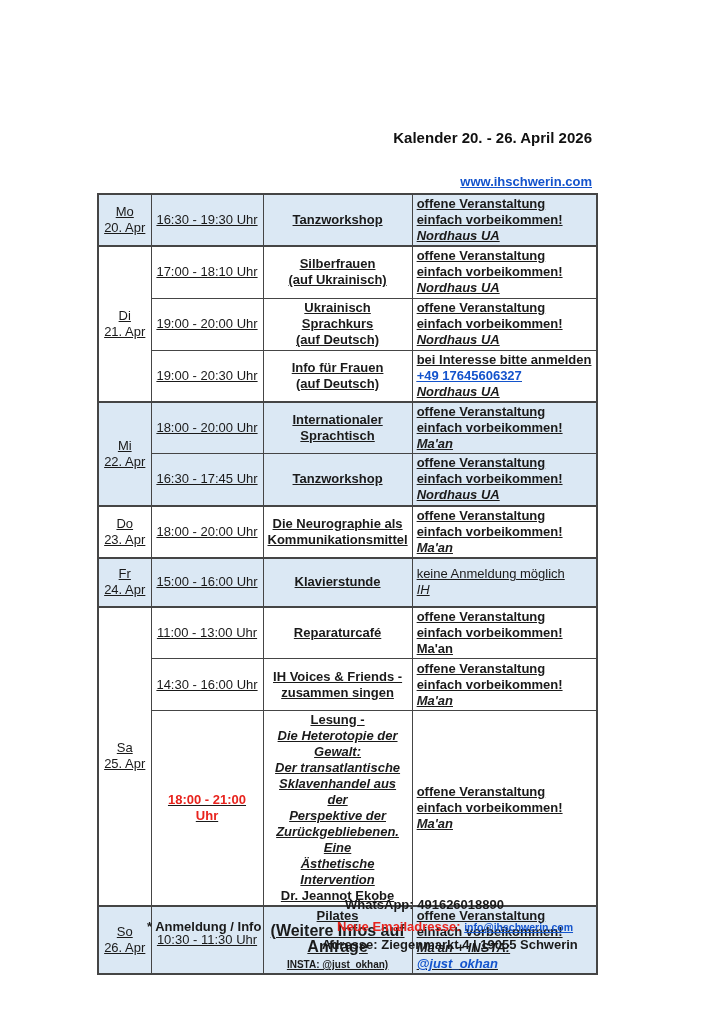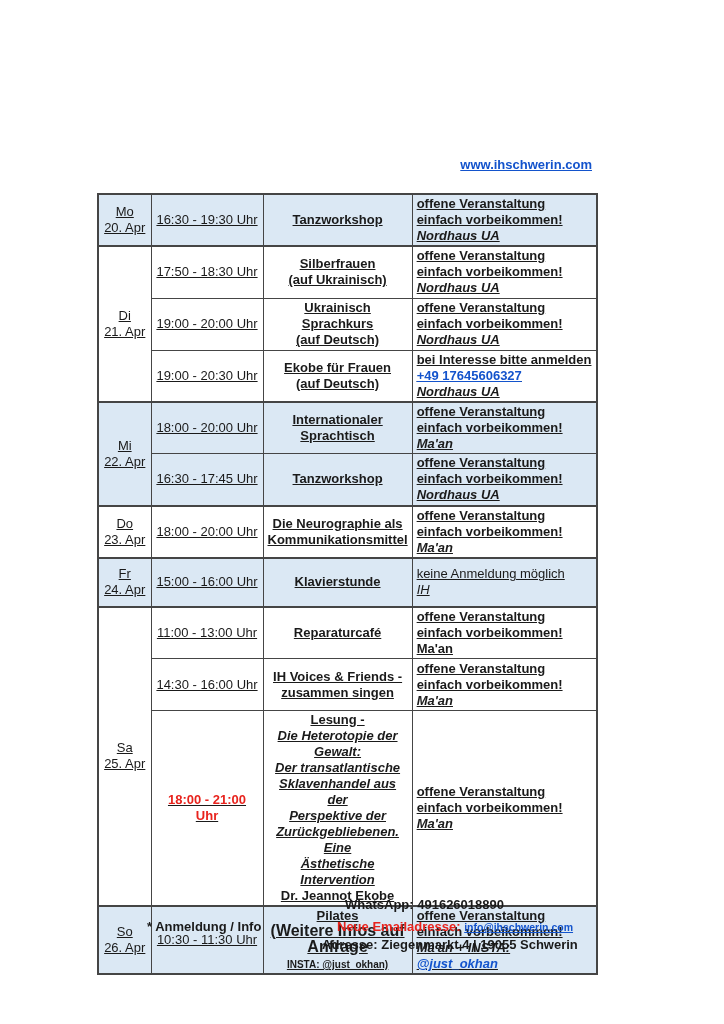--- a/index.html
+++ b/index.html
@@ -61,20 +61,21 @@
   .email-link{font-size:10.5px; font-weight:700; color:var(--link);
               text-decoration:underline; cursor:pointer;}
 </style>
 </head>
 <body>
 
 <div class="page">
 
 
   <div class="head-right">
+    <div class="doc-title">Kalender 20. - 26. April 2026</div>
     <a class="website">www.ihschwerin.com</a>
   </div>
 
   <table class="cal">
     <colgroup>
       <col style="width:53px">
         <col style="width:112px">
         <col style="width:143px">
         <col style="width:185px">
     </colgroup>
@@ -95,21 +96,21 @@
             <div class="line"><span class="s-b">einfach vorbeikommen!</span></div>
             <div class="line"><span class="s-bi">Nordhaus UA</span></div>
           </td>
         </tr>
         <tr class="group-start" style="height: 52px;">
           <td class="c-day" rowspan="3">
             <div class="line">Di</div>
             <div class="line">21. Apr</div>
           </td>
           <td class="c-time">
-            <div class="line"><span class="s-r">17:50 - 18:30 Uhr</span></div>
+            <div class="line"><span class="s-r">17:00 - 18:10 Uhr</span></div>
           </td>
           <td class="c-title">
             <div class="line"><span class="s-b">Silberfrauen</span></div>
             <div class="line"><span class="s-b">(auf Ukrainisch)</span></div>
           </td>
           <td class="c-info">
             <div class="line"><span class="s-b">offene Veranstaltung</span></div>
             <div class="line"><span class="s-b">einfach vorbeikommen!</span></div>
             <div class="line"><span class="s-bi">Nordhaus UA</span></div>
           </td>
@@ -126,21 +127,21 @@
             <div class="line"><span class="s-b">offene Veranstaltung</span></div>
             <div class="line"><span class="s-b">einfach vorbeikommen!</span></div>
             <div class="line"><span class="s-bi">Nordhaus UA</span></div>
           </td>
         </tr>
         <tr style="height: 51px;">
           <td class="c-time">
             <div class="line"><span class="s-r">19:00 - 20:30 Uhr</span></div>
           </td>
           <td class="c-title">
-            <div class="line"><span class="s-b">Ekobe für Frauen</span></div>
+            <div class="line"><span class="s-b">Info für Frauen</span></div>
             <div class="line"><span class="s-b">(auf Deutsch)</span></div>
           </td>
           <td class="c-info">
             <div class="line"><span class="s-b">bei Interesse bitte anmelden</span></div>
             <div class="line"><span class="s-link">+49 17645606327</span></div>
             <div class="line"><span class="s-bi">Nordhaus UA</span></div>
           </td>
         </tr>
         <tr class="group-start" style="height: 52px;">
           <td class="c-day shaded" rowspan="2">

